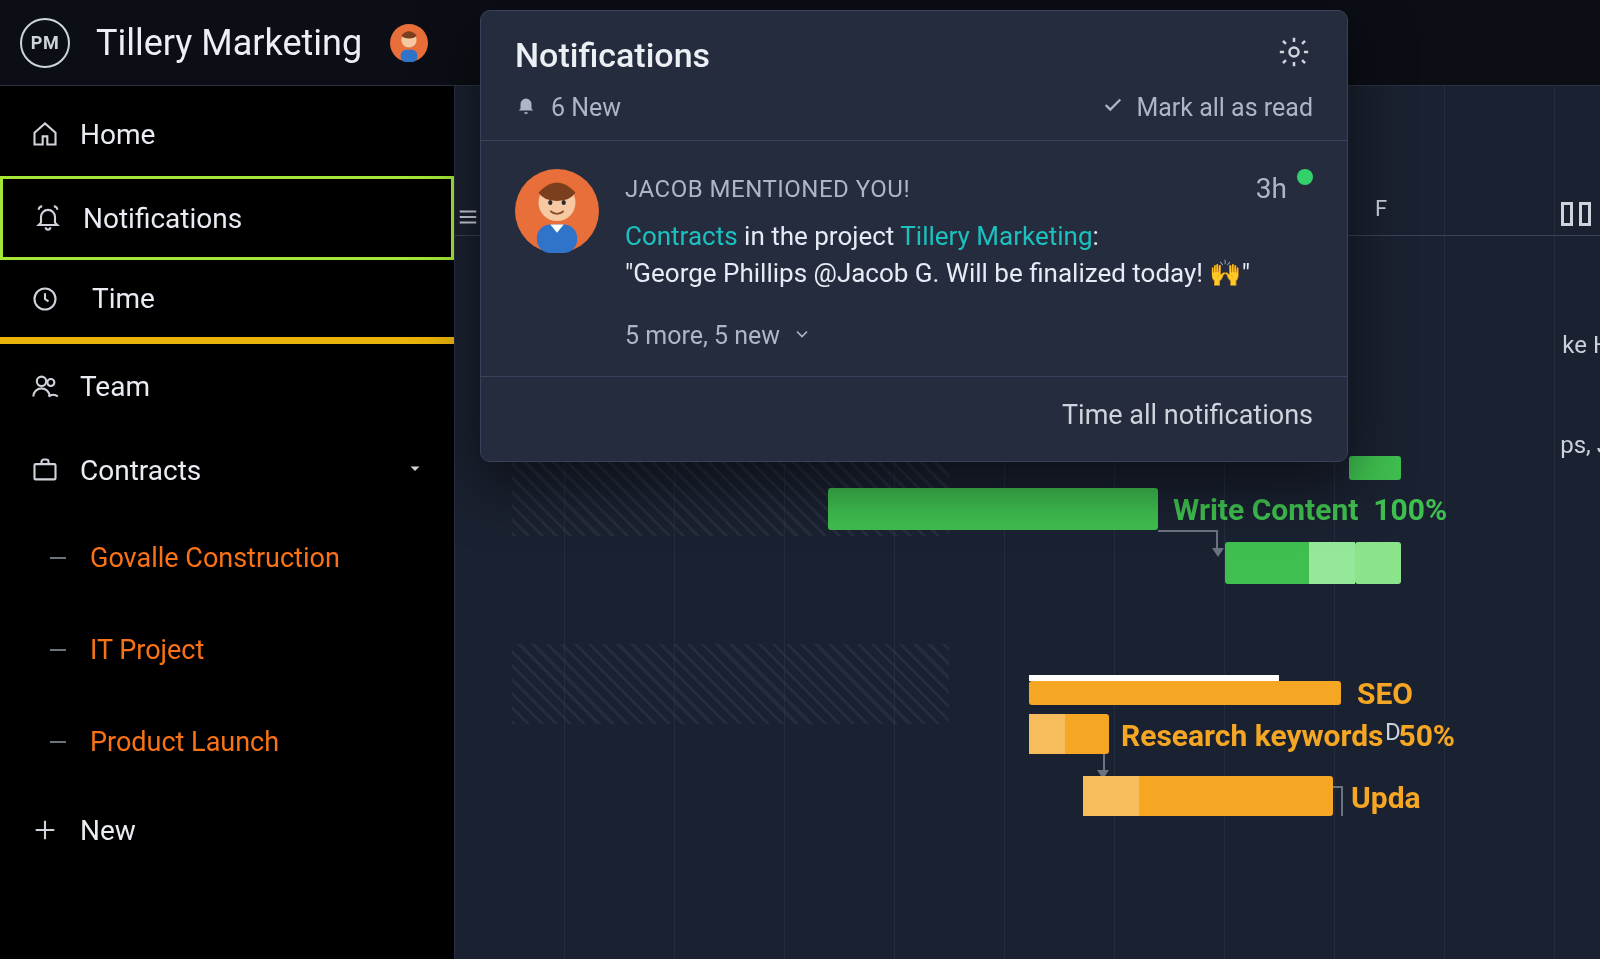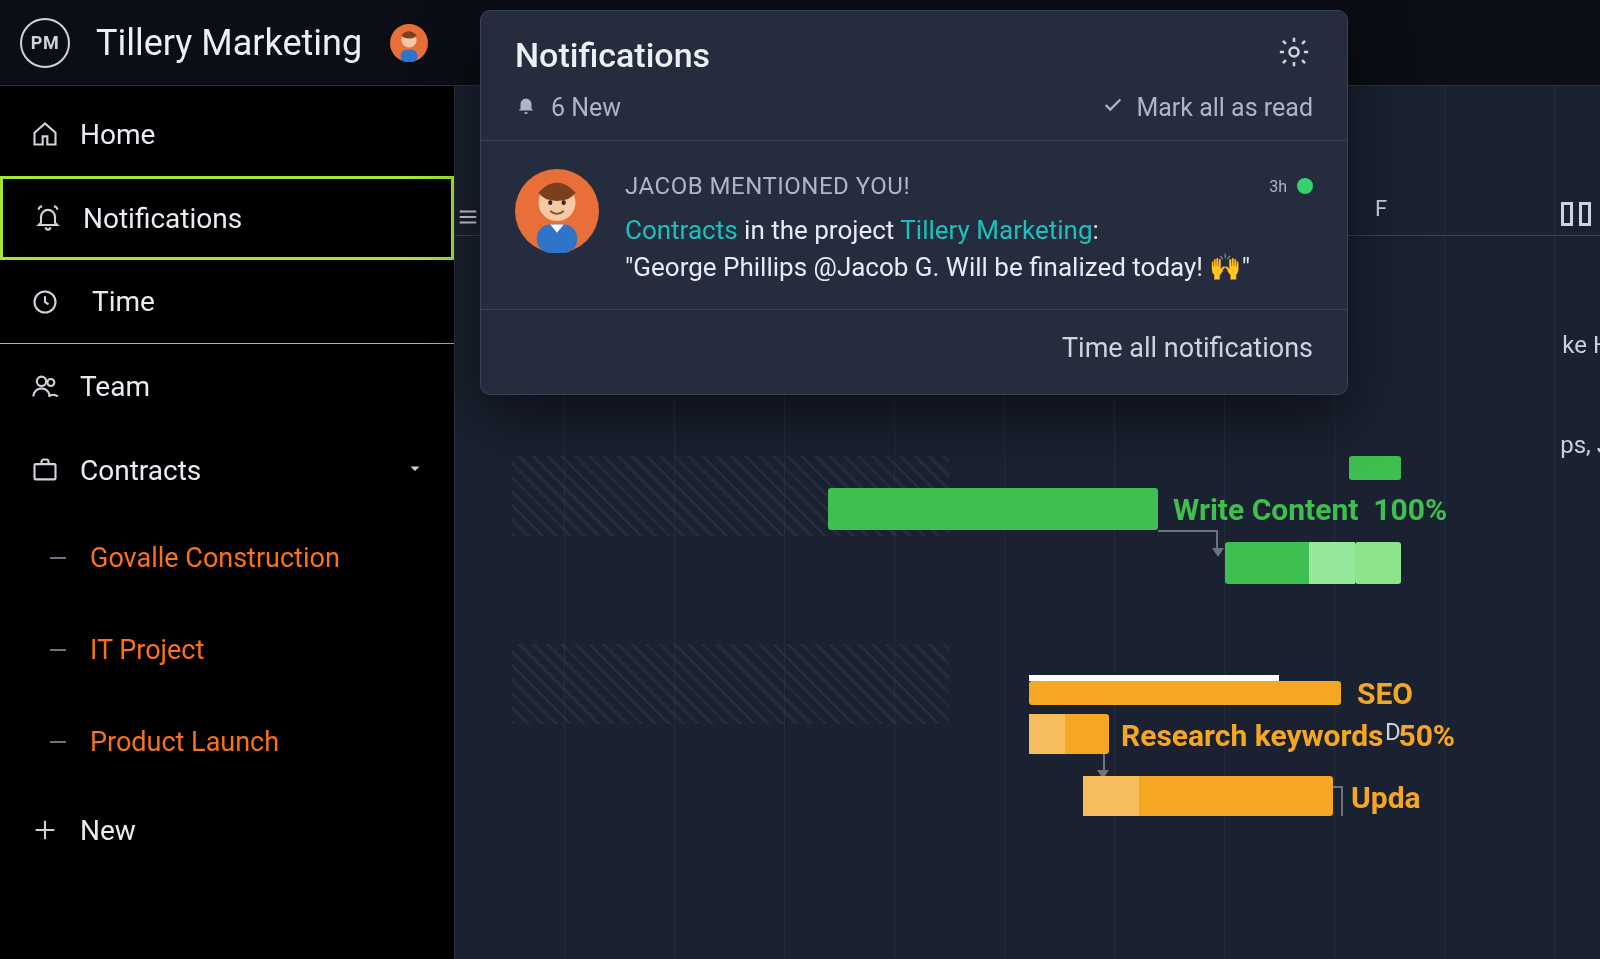--- a/index.html
+++ b/index.html
@@ -11,21 +11,21 @@
   .logo { width: 50px; height: 50px; border: 2.5px solid #cfd3dc; border-radius: 50%; display: flex; align-items: center; justify-content: center; font-size: 18px; font-weight: 700; color: #cfd3dc; letter-spacing: 0.5px; margin-right: 26px; }
   .project-title { font-size: 36px; font-weight: 400; color: #eceff4; }
   .avatar-top { width: 38px; height: 38px; border-radius: 50%; margin-left: 28px; display:flex; align-items:center; justify-content:center; }
 
   .body { flex: 1; display: flex; min-height: 0; }
 
   
   .sidebar { width: 455px; background: #000; border-right: 1px solid #2a3142; display: flex; flex-direction: column; padding-top: 6px; text-align: right; }
   .nav-item { display: flex; align-items: center; gap: 20px; padding: 0 30px; height: 84px; font-size: 28px; color: #e9ecf3; cursor: pointer; }
   .nav-item.selected { border: 3px solid #a3e635; }
-  .nav-item.divider-below { border-bottom: 1px solid #eab308; gap: 32px; }
+  .nav-item.divider-below { border-bottom: 7px solid #eab308; gap: 32px; }
   .nav-icon { width: 30px; height: 30px; display: inline-flex; align-items: center; justify-content: center; }
   .nav-icon svg { width: 28px; height: 28px; stroke: #cfd3dc; fill: none; stroke-width: 1.8; }
   .portfolio-row { position: relative; }
   .portfolio-row .chev { position: absolute; right: 30px; }
   .sub-items { padding-left: 50px; }
   .sub-item { display: flex; align-items: center; gap: 24px; padding: 30px 30px 30px 0; font-size: 27px; color: #f97316; cursor: pointer; }
   .sub-dash { width: 16px; height: 2px; background: #6b7280; display:inline-block; }
 
   
   .main { flex: 1; position: relative; background: #1a2130; overflow: hidden; }
@@ -59,21 +59,21 @@
   .popup-sub .left svg { width:22px; height:22px; fill:#aeb5c4; }
   .popup-sub .right { display: flex; align-items: center; gap: 12px; cursor:pointer; }
   .popup-sub .right svg { width:22px;height:22px; stroke:#aeb5c4; fill:none; stroke-width:2.5; }
   .popup-divider { height:1px; background:#39425a; }
 
   .notif { display:flex; gap: 26px; padding: 28px 34px 22px 34px; }
   .notif-avatar { width: 84px; height: 84px; border-radius: 50%; flex-shrink: 0; }
   .notif-body { flex:1; font-size: 26px; line-height: 1.45; color:#e6ebf5; }
   .notif-top { display:flex; justify-content:space-between; align-items:center; margin-bottom: 8px; }
   .notif-top .who { color:#aeb5c4; font-size: 24px; letter-spacing: 0.5px; }
-  .notif-top .when { color:#aeb5c4; font-size: 16px; display:flex; align-items:center; gap:10px; }
+  .notif-top .when { color:#aeb5c4; font-size: 28px; display:flex; gap:10px; }
   .dot-green { width:16px;height:16px;border-radius:50%; background:#34d16b; display:inline-block; }
   .link-teal { color: #1cc0bf; }
   .more-row { padding: 6px 34px 26px 144px; color:#aeb5c4; font-size:25px; display:flex; align-items:center; gap:12px; cursor:pointer; }
   .more-row svg { width:20px;height:20px; stroke:#aeb5c4; fill:none; stroke-width:2; }
 
   .popup-footer { padding: 22px 34px 30px; text-align: right; color:#cfd3dc; font-size: 27px; cursor:pointer; border-top:1px solid #39425a; }
 
   
   .edge-icon { position:absolute; top:110px; right:6px; width:36px; height:36px; }
 
@@ -308,18 +308,26 @@
           </span>
         </div>
         <div>
           <span class="link-teal">Contracts</span><span> in the project </span><span class="link-teal">Tillery Marketing</span><span>:</span>
           <br>
           <span>"George Phillips @Jacob G. Will be finalized today! 🙌"</span>
         </div>
       </div>
     </div>
 
+    <div class="more-row">
+      <span>5 more, 5 new</span>
+      <span>
+        <svg viewBox="0 0 24 24">
+            <path d="M6 9 L12 15 L18 9"></path>
+          </svg>
+      </span>
+    </div>
 
     <div class="popup-footer">
       <span>Time all notifications</span>
     </div>
   </div>
 </div>
 
 </body></html>

